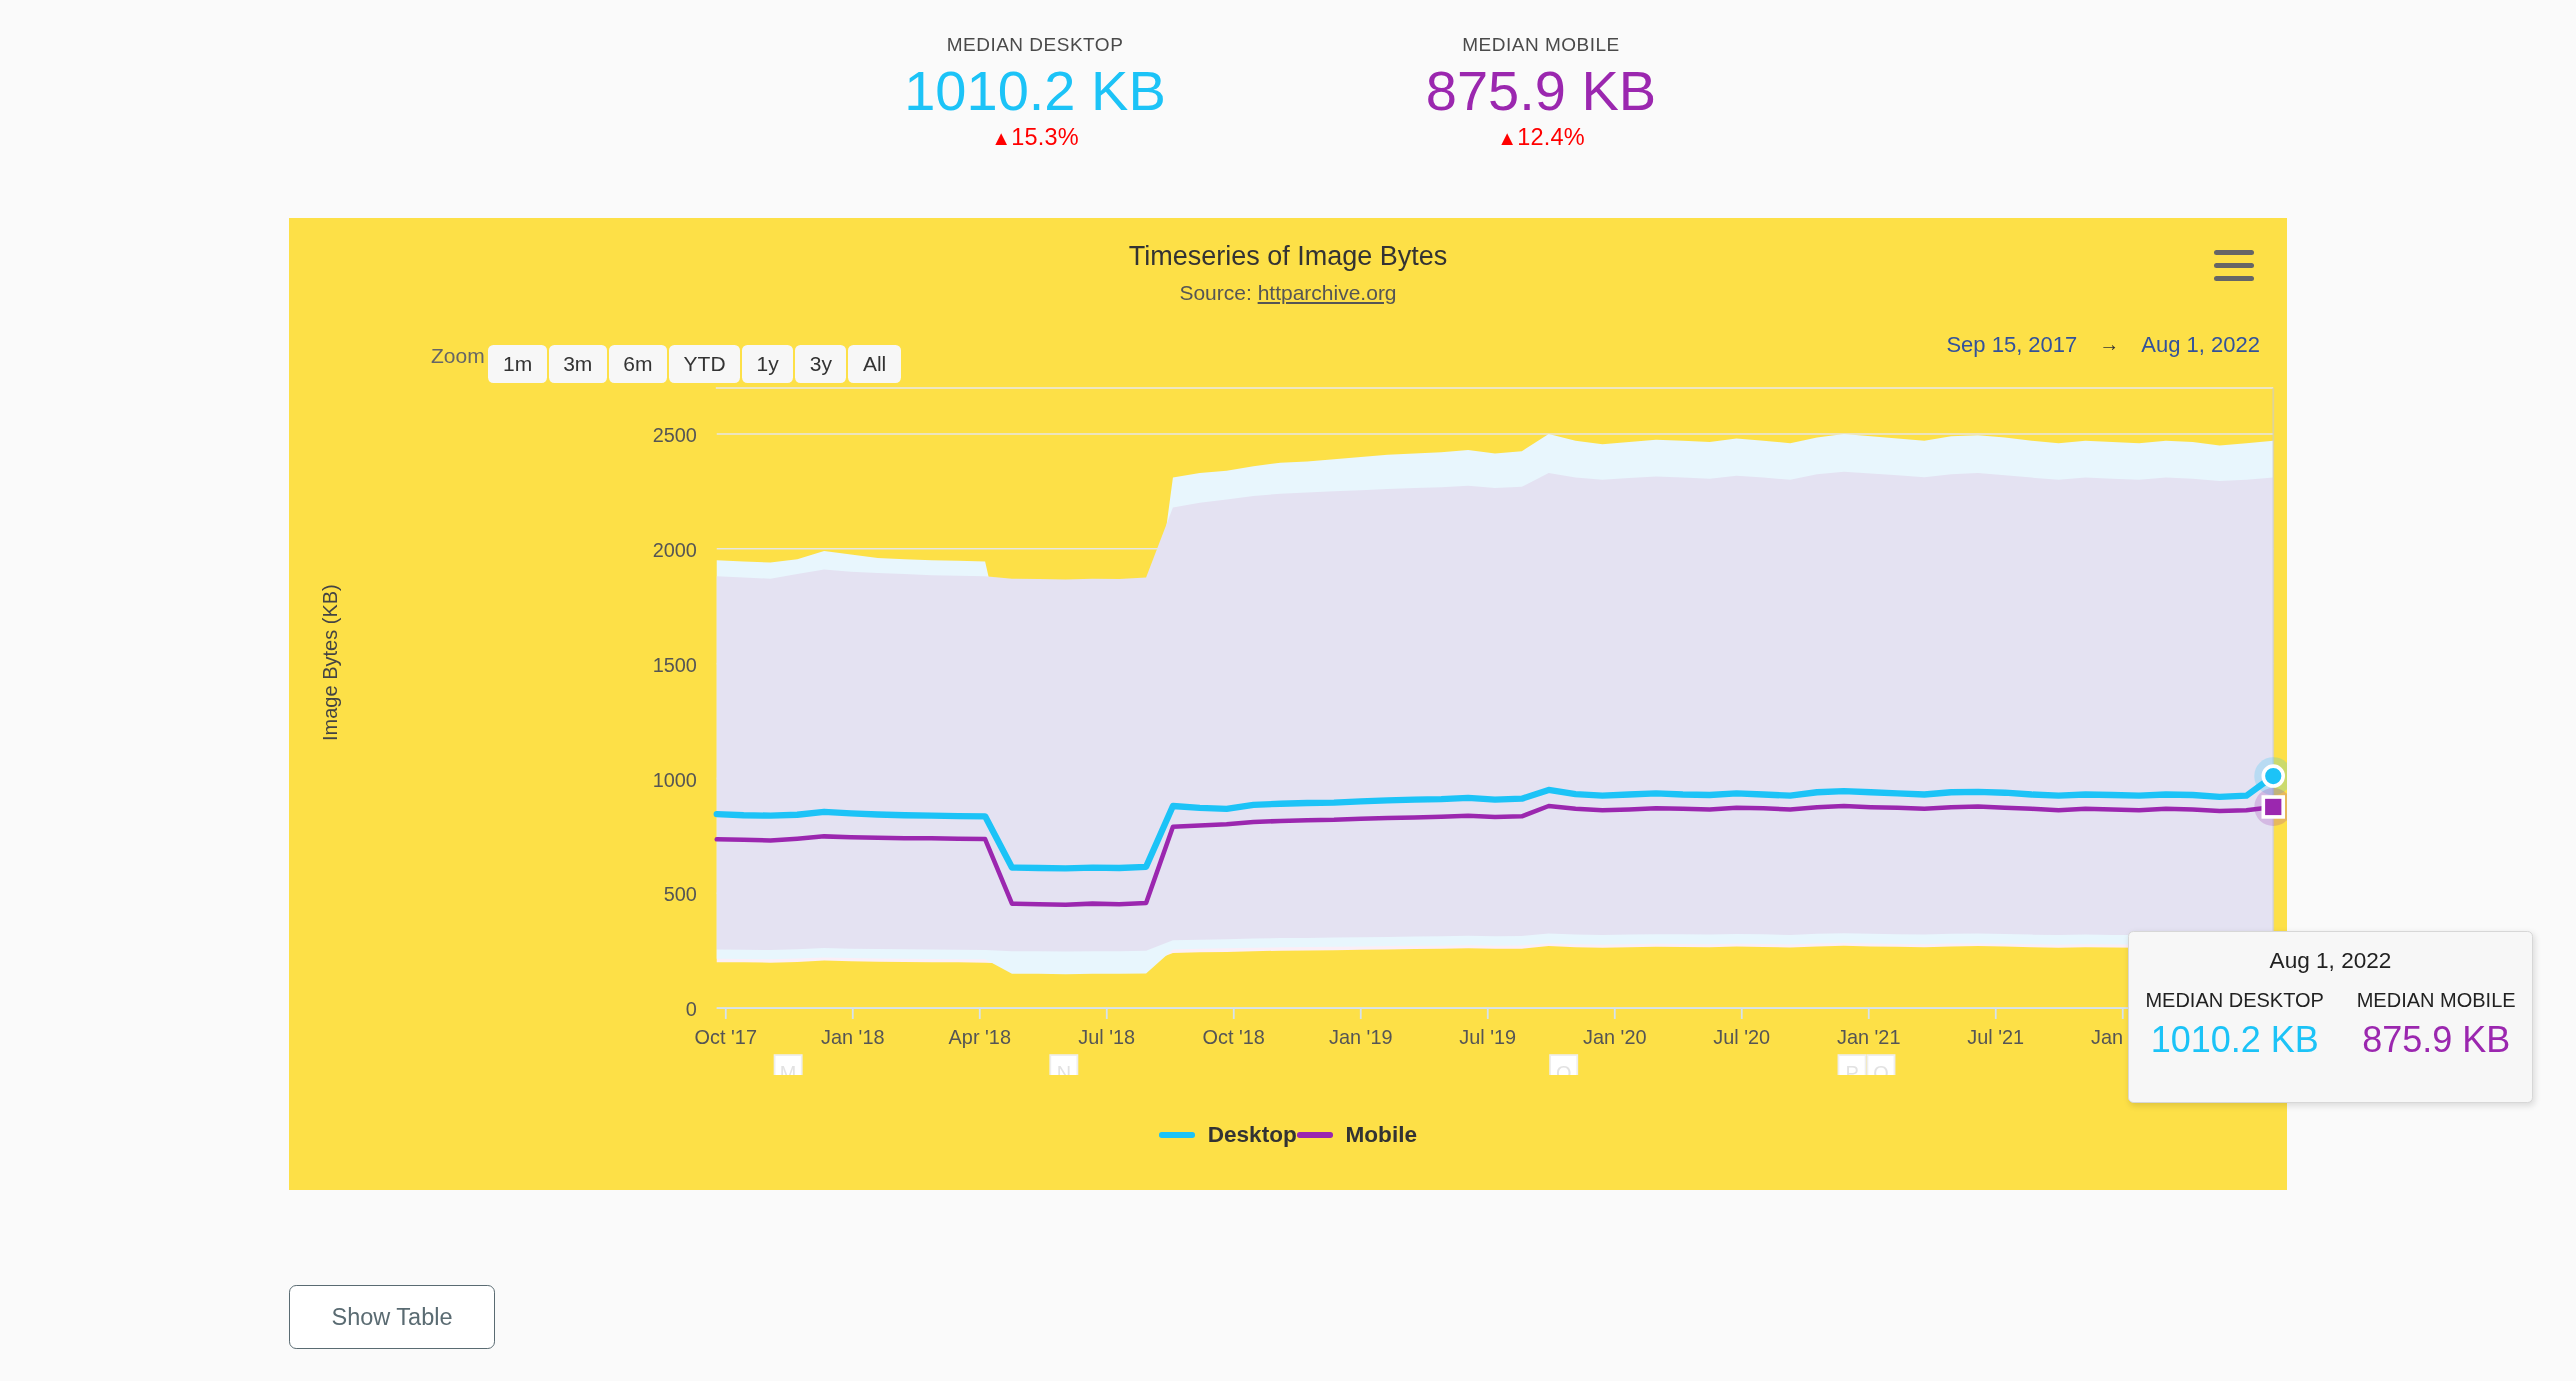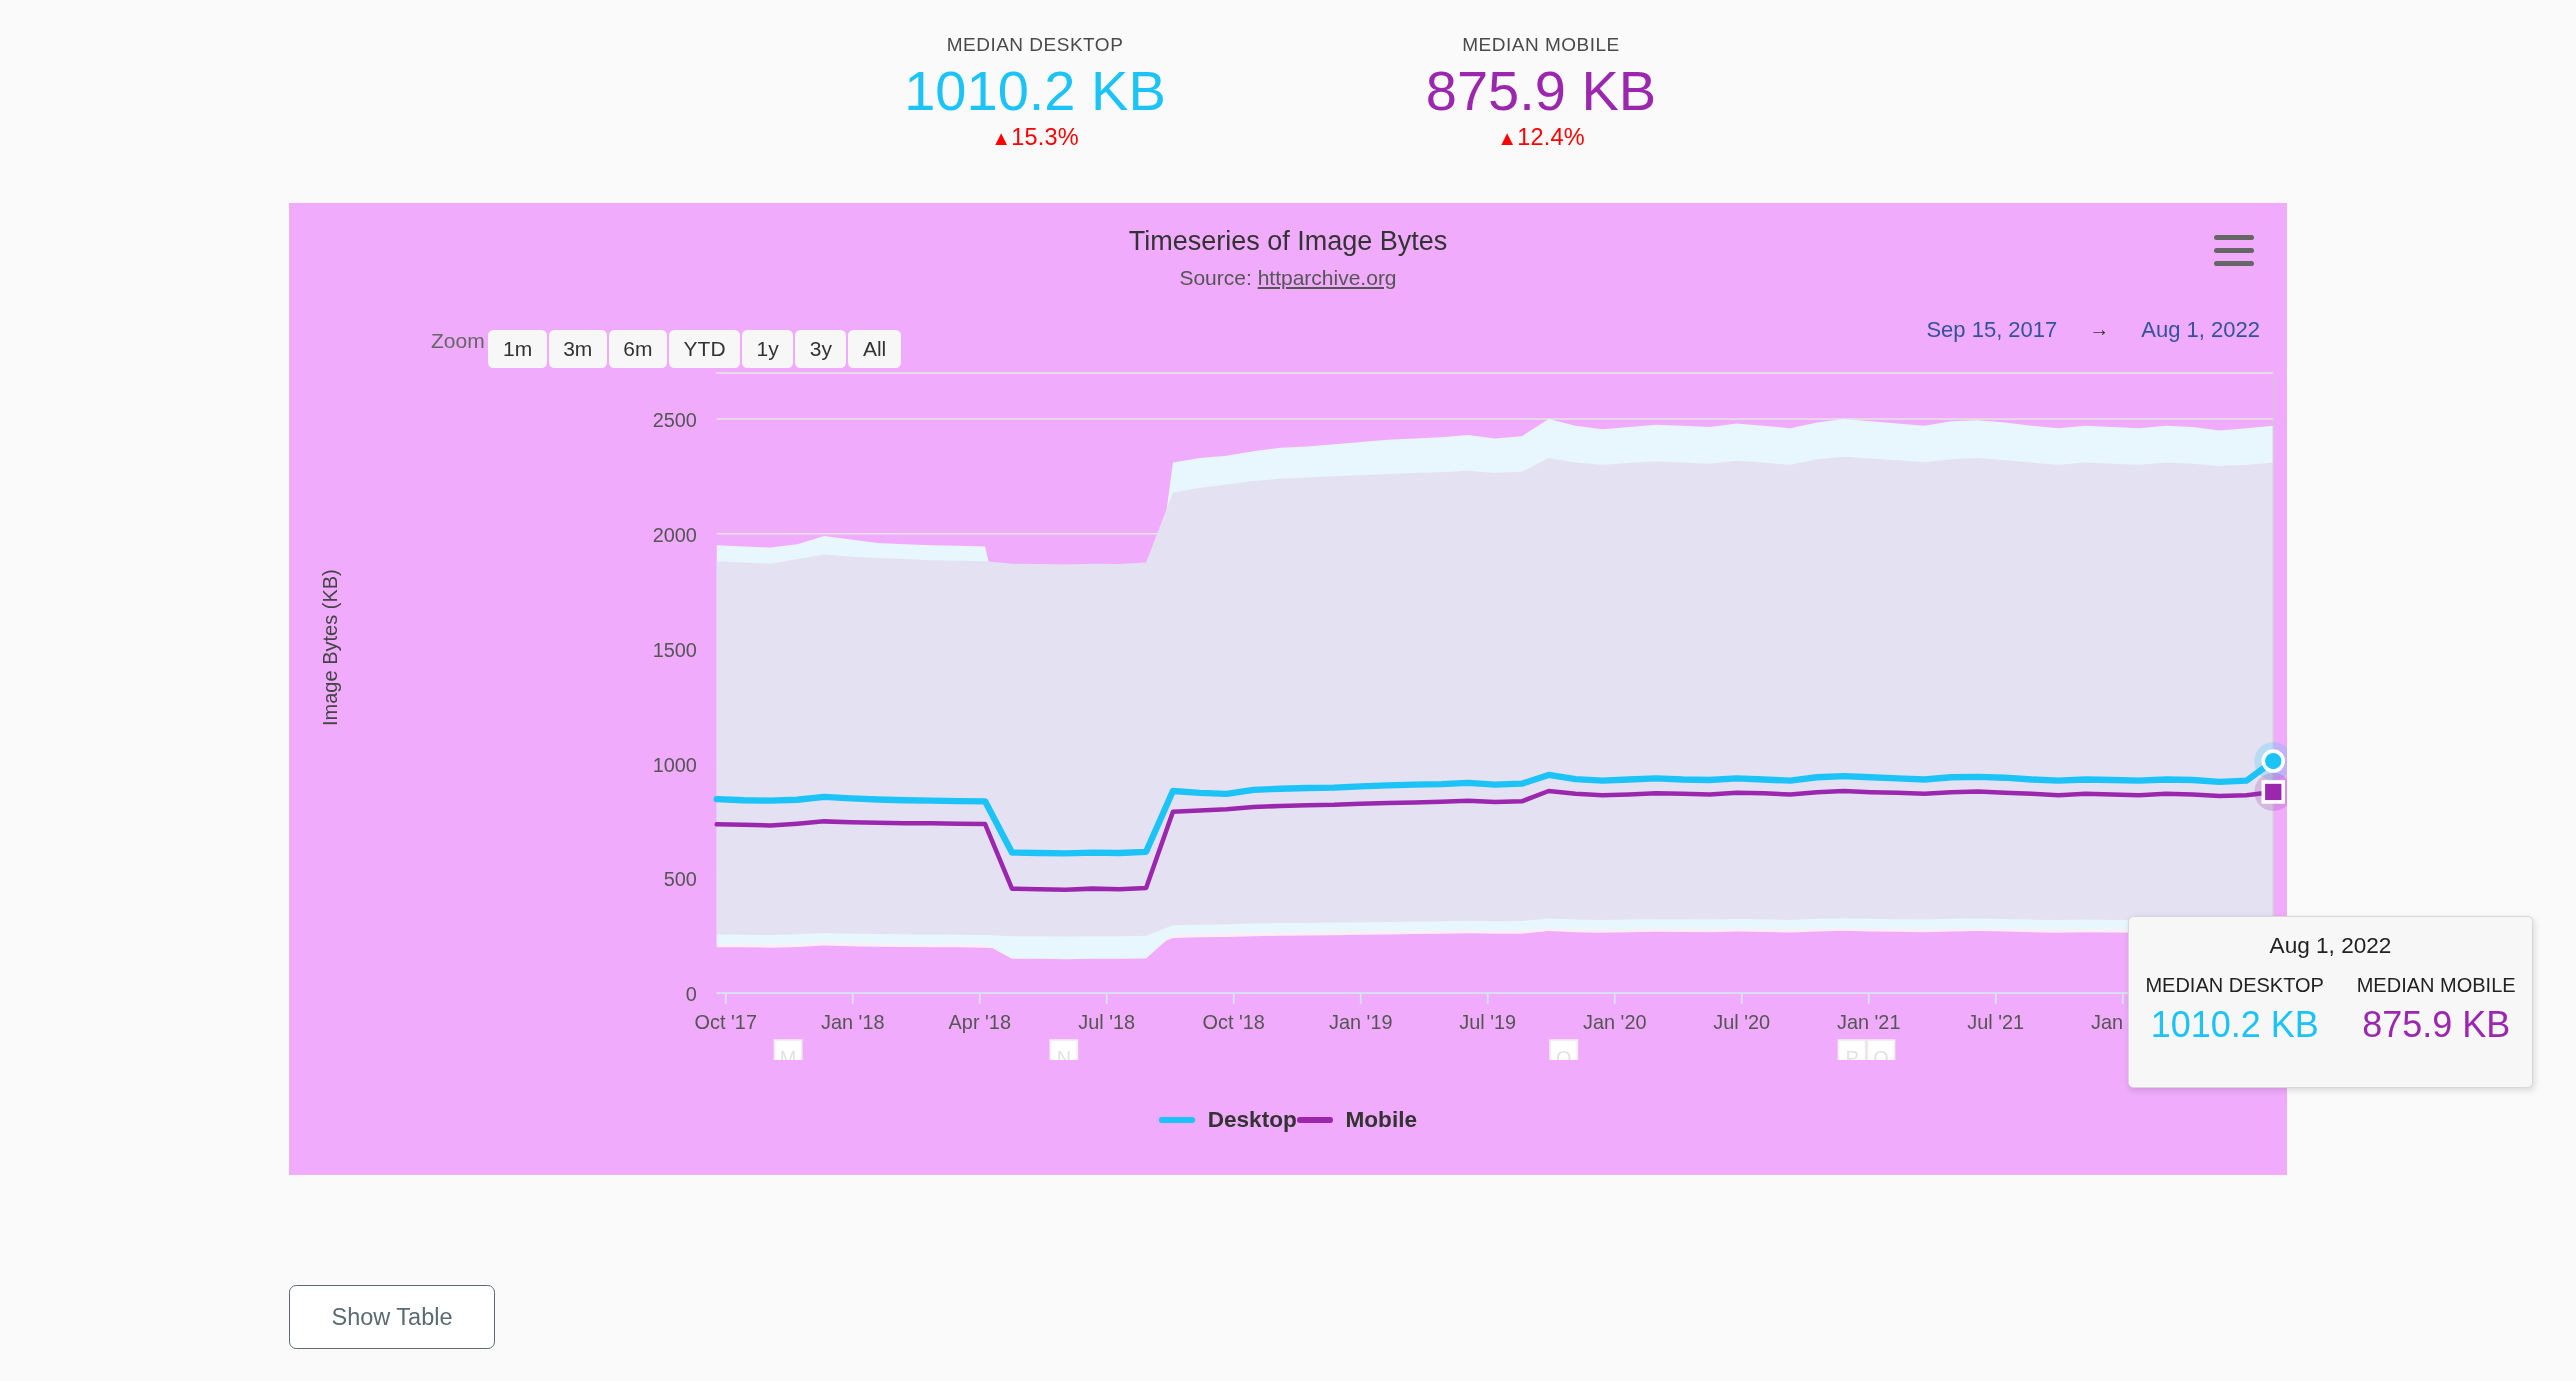--- a/index.html
+++ b/index.html
@@ -30,23 +30,23 @@
   .kpi-value.mobile  { color: #9b27af; }
   .kpi-delta {
     font-size: 23.5px; color: #ff0000; margin-top: 1.8px;
     letter-spacing: 0.2px;
   }
   .kpi-delta .tri { font-size: 20px; }
 
   
   .card {
     position: absolute;
-    left: 289px; top: 203px;
+    left: 289px; top: 218px;
     width: 1998px; height: 972px;
-    background: #f0abfc;
+    background: #fde047;
   }
   .card-title {
     text-align: center; font-size: 27px; color: #333;
     padding-top: 22.6px; font-weight: 400;
   }
   .card-source {
     text-align: center; font-size: 21px; color: #555;
     margin-top: 9px; font-weight: 400;
   }
   .card-source a { color: #555; text-decoration: underline; }
@@ -75,21 +75,21 @@
     background: #f7f7f7; border: none; border-radius: 5.4px;
     font-family: "Liberation Sans", sans-serif;
     font-size: 21px; color: #333;
     padding: 7.2px 14.5px; cursor: pointer; min-width: 51px;
     text-align: center;
     margin-top: 17px;
   }
   .rangesel-right {
     position: absolute; right: 27px; top: 3.6px;
     font-size: 22px; color: #33529b;
-    display: flex; align-items: center; gap: 32px;
+    display: flex; align-items: center; gap: 22px;
   }
   .rangesel-right .dateval { cursor: pointer; }
   .rangesel-right .arrow { color: #333; font-size: 20px; }
 
   
   .plot-wrap {
     position: absolute; left: 0; top: 161px;
     width: 100%; height: 696px;
   }
   .plot-svg { display: block; }

